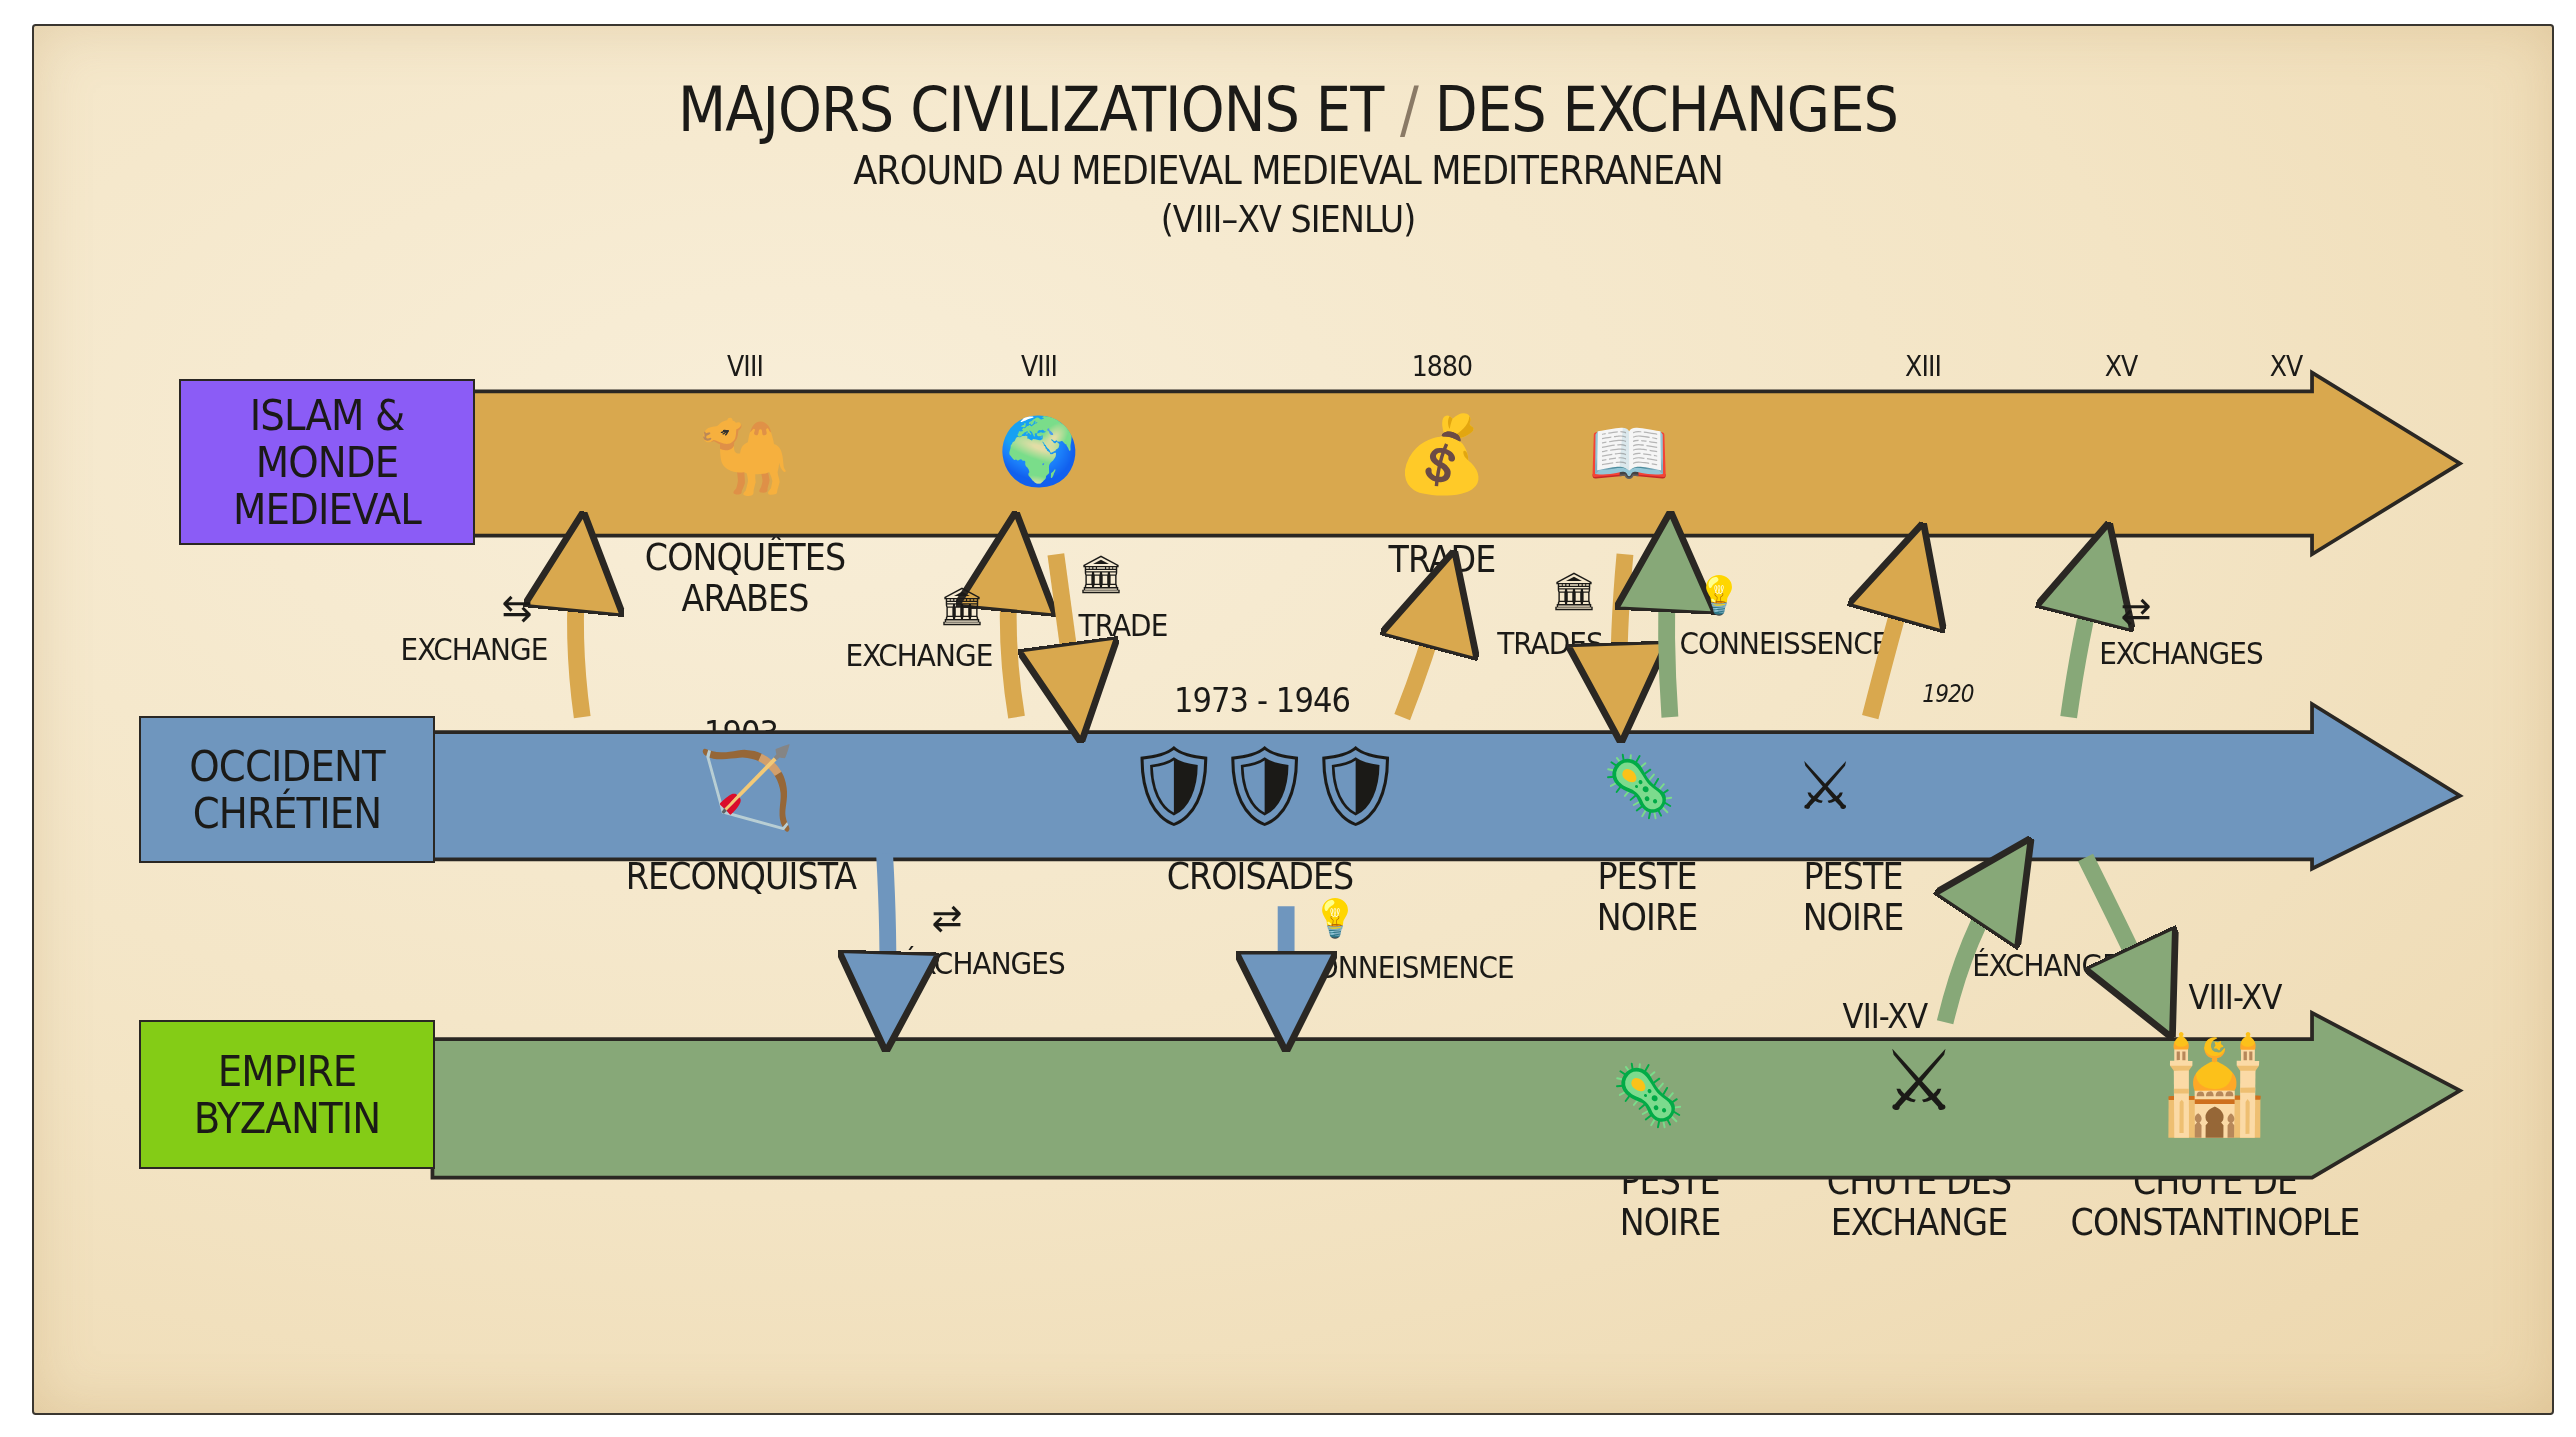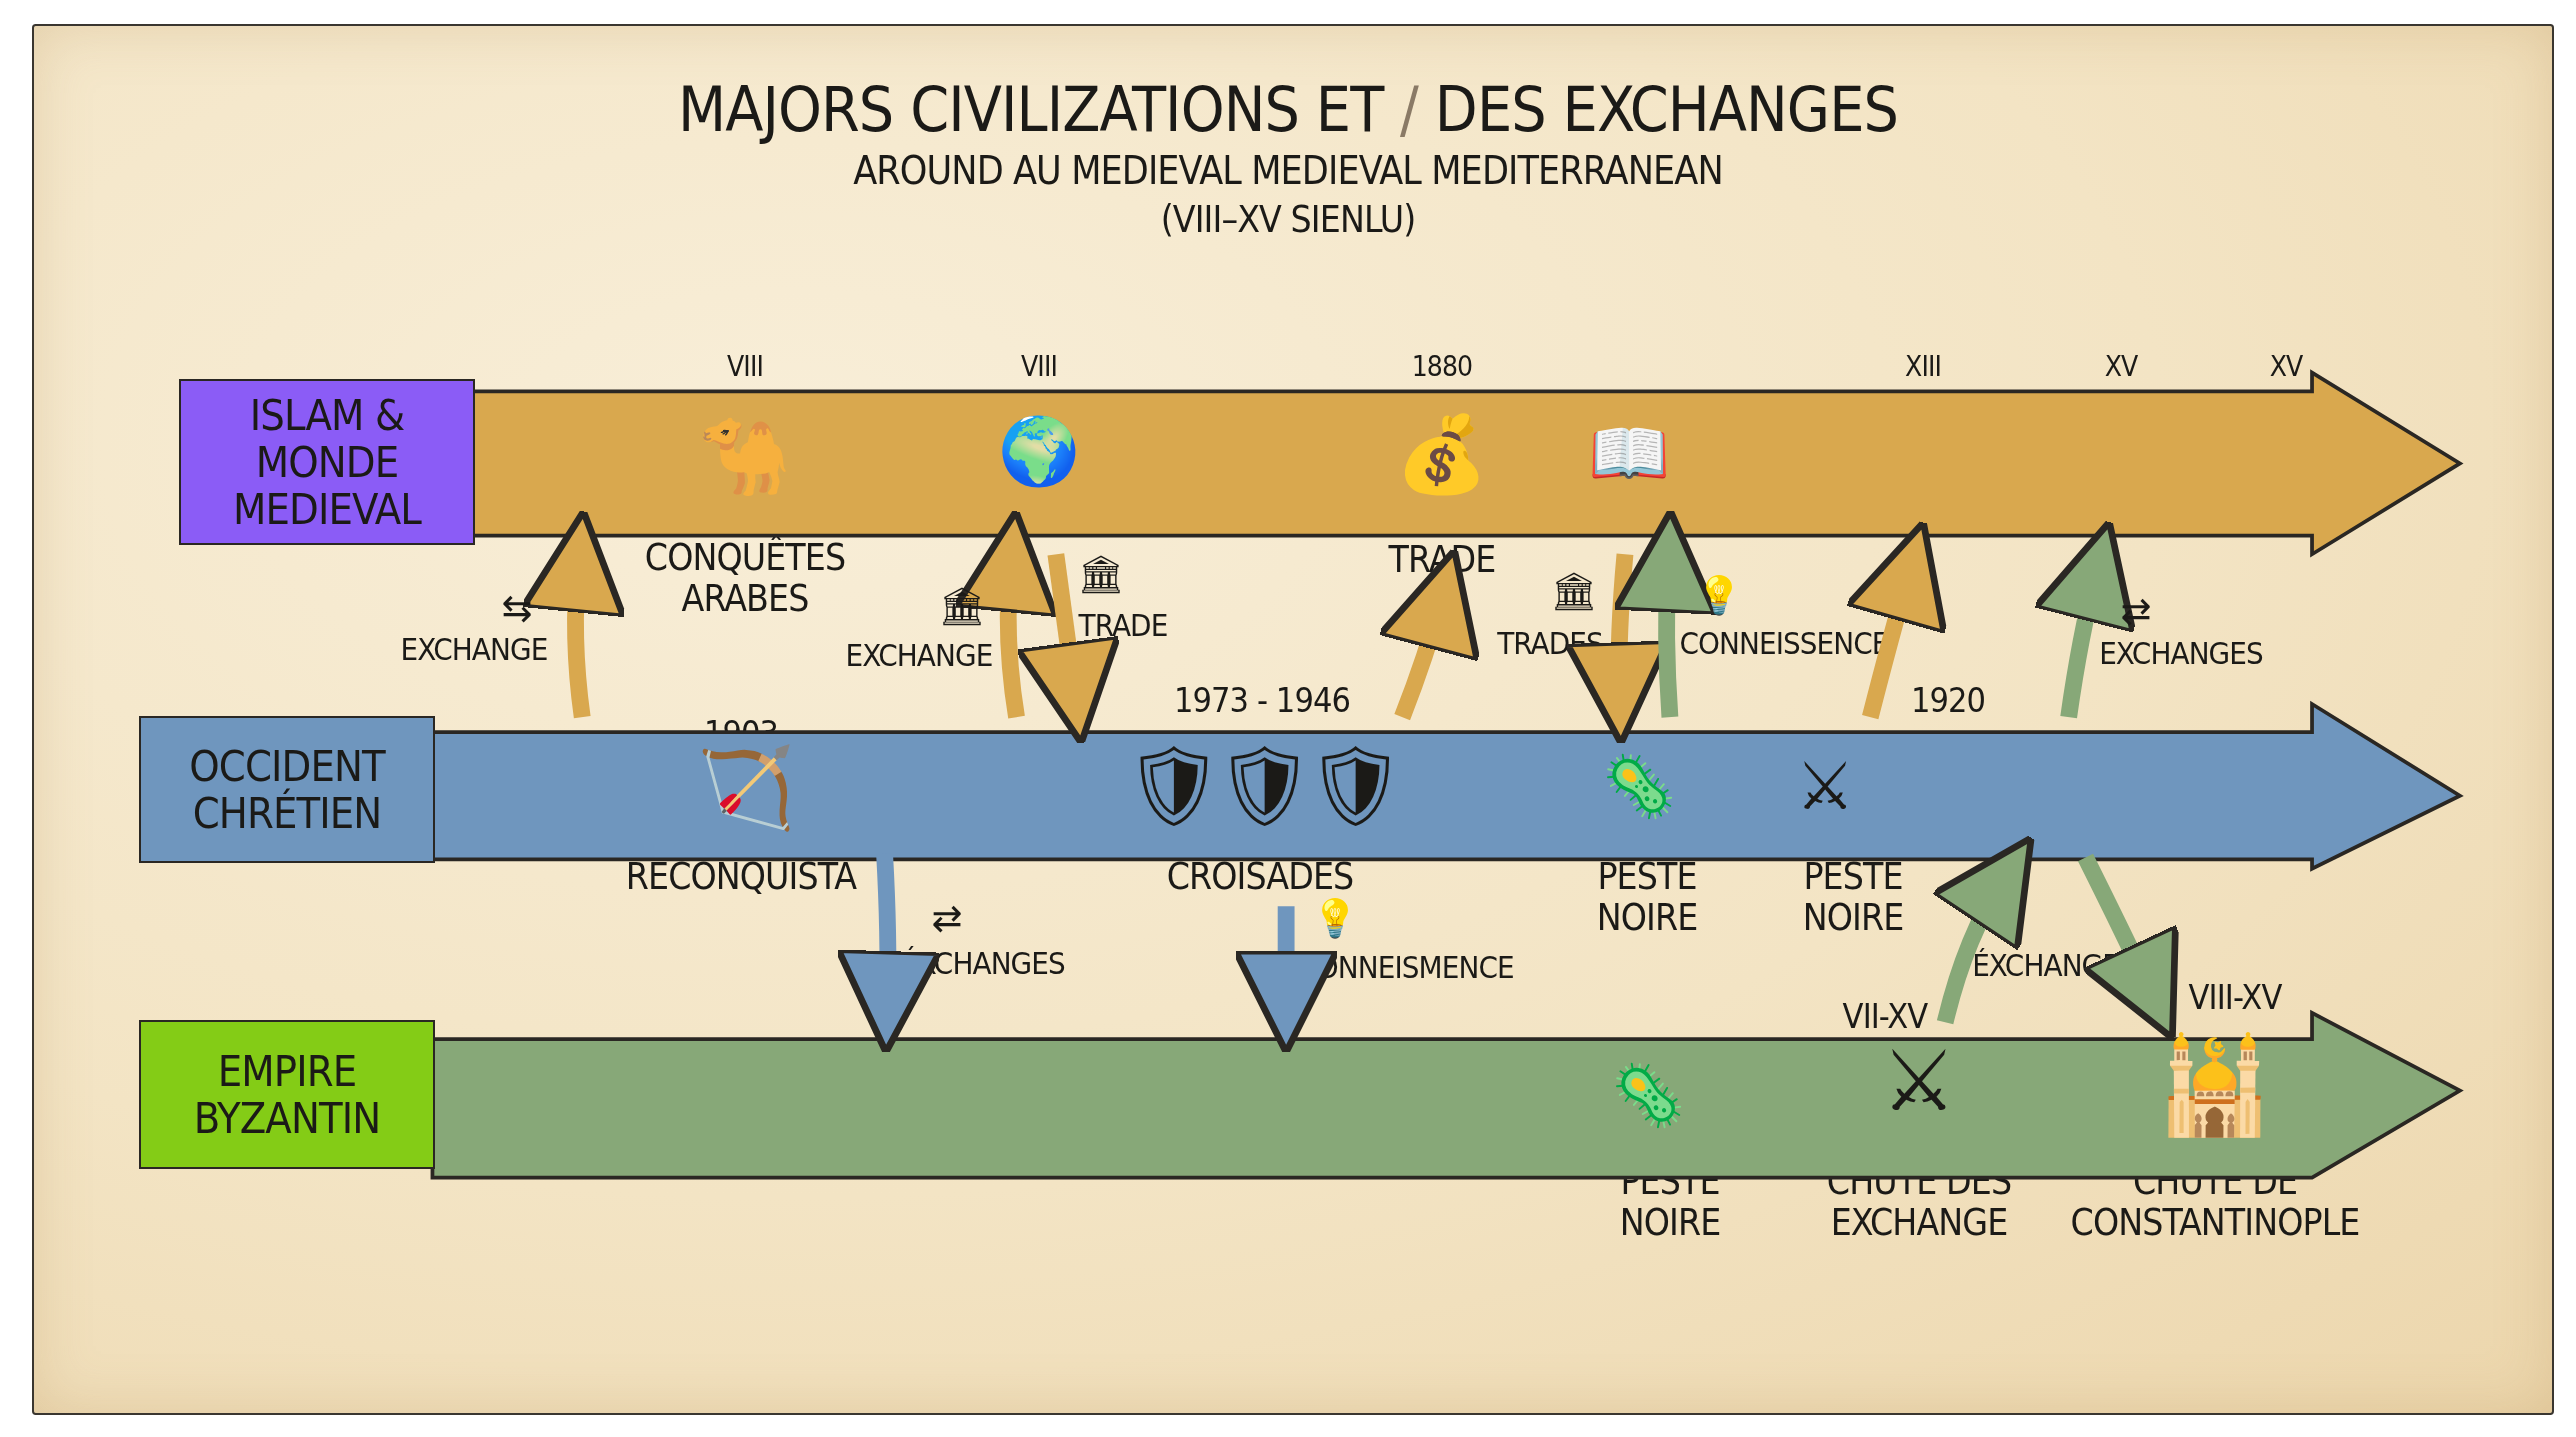--- a/index.html
+++ b/index.html
@@ -133,21 +133,21 @@
 <div class="txt small" style="left:1123px;top:607px;">TRADE</div>
 <div class="mini" style="left:1574px;top:573px;">🏛</div>
 <div class="txt small" style="left:1550px;top:625px;">TRADES</div>
 <div class="mini" style="left:1719px;top:577px;">💡</div>
 <div class="txt small" style="left:1784px;top:625px;">CONNEISSENCE</div>
 <div class="mini" style="left:2136px;top:593px;">⇄</div>
 <div class="txt small" style="left:2181px;top:635px;">EXCHANGES</div>
 
 <div class="txt small" style="left:741px;top:689px;font-size:34px;margin-top:24px;">1903</div>
 <div class="txt small" style="left:1262px;top:680px;font-size:34px;">1973 - 1946</div>
-<div class="txt small" style="left:1948px;top:680px;font-size:34px;">1920</div>
+<div class="txt small" style="left:1948px;top:680px;font-size:24px;font-style:italic;">1920</div>
 
 <div class="icon" style="left:747px;top:749px;font-size:79px;">🏹</div>
 <div class="icon" style="left:1260px;top:747px;font-size:79px;letter-spacing:-9.4px;">🛡🛡🛡</div>
 <div class="icon" style="left:1640px;top:756px;font-size:60px;">🦠</div>
 <div class="icon" style="left:1825px;top:754px;font-size:66px;">⚔</div>
 
 <div class="txt evt" style="left:741px;top:856px;">RECONQUISTA</div>
 <div class="txt evt" style="left:1260px;top:856px;">CROISADES</div>
 <div class="txt evt" style="left:1647px;top:856px;">
   <div>PESTE</div>

